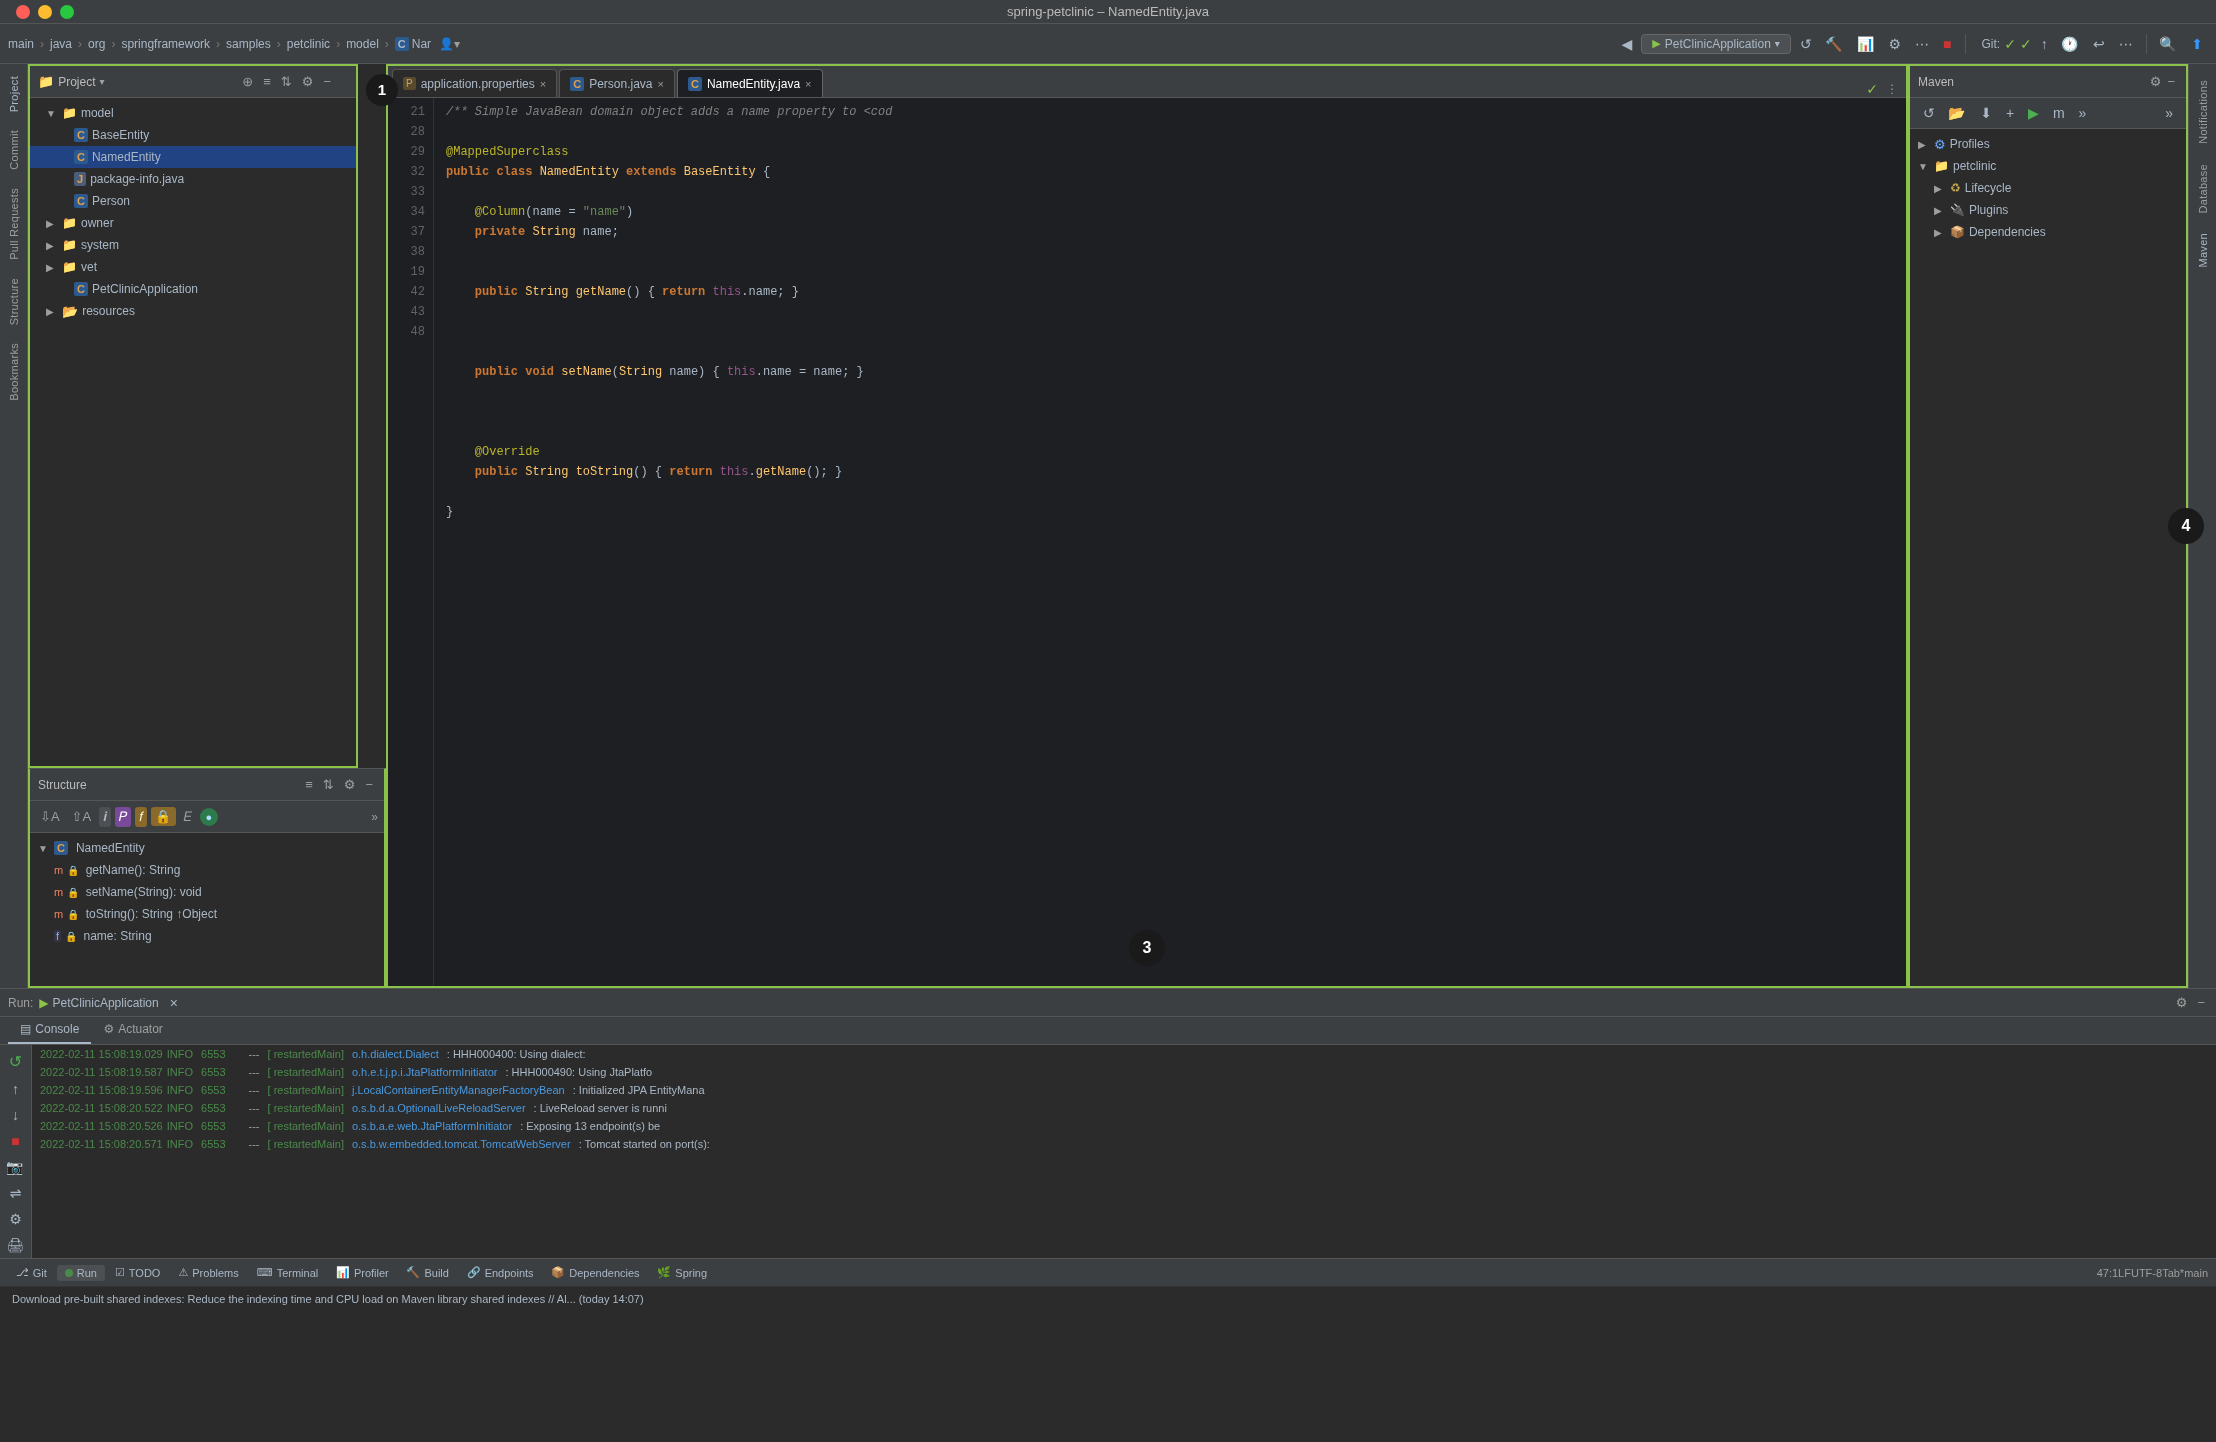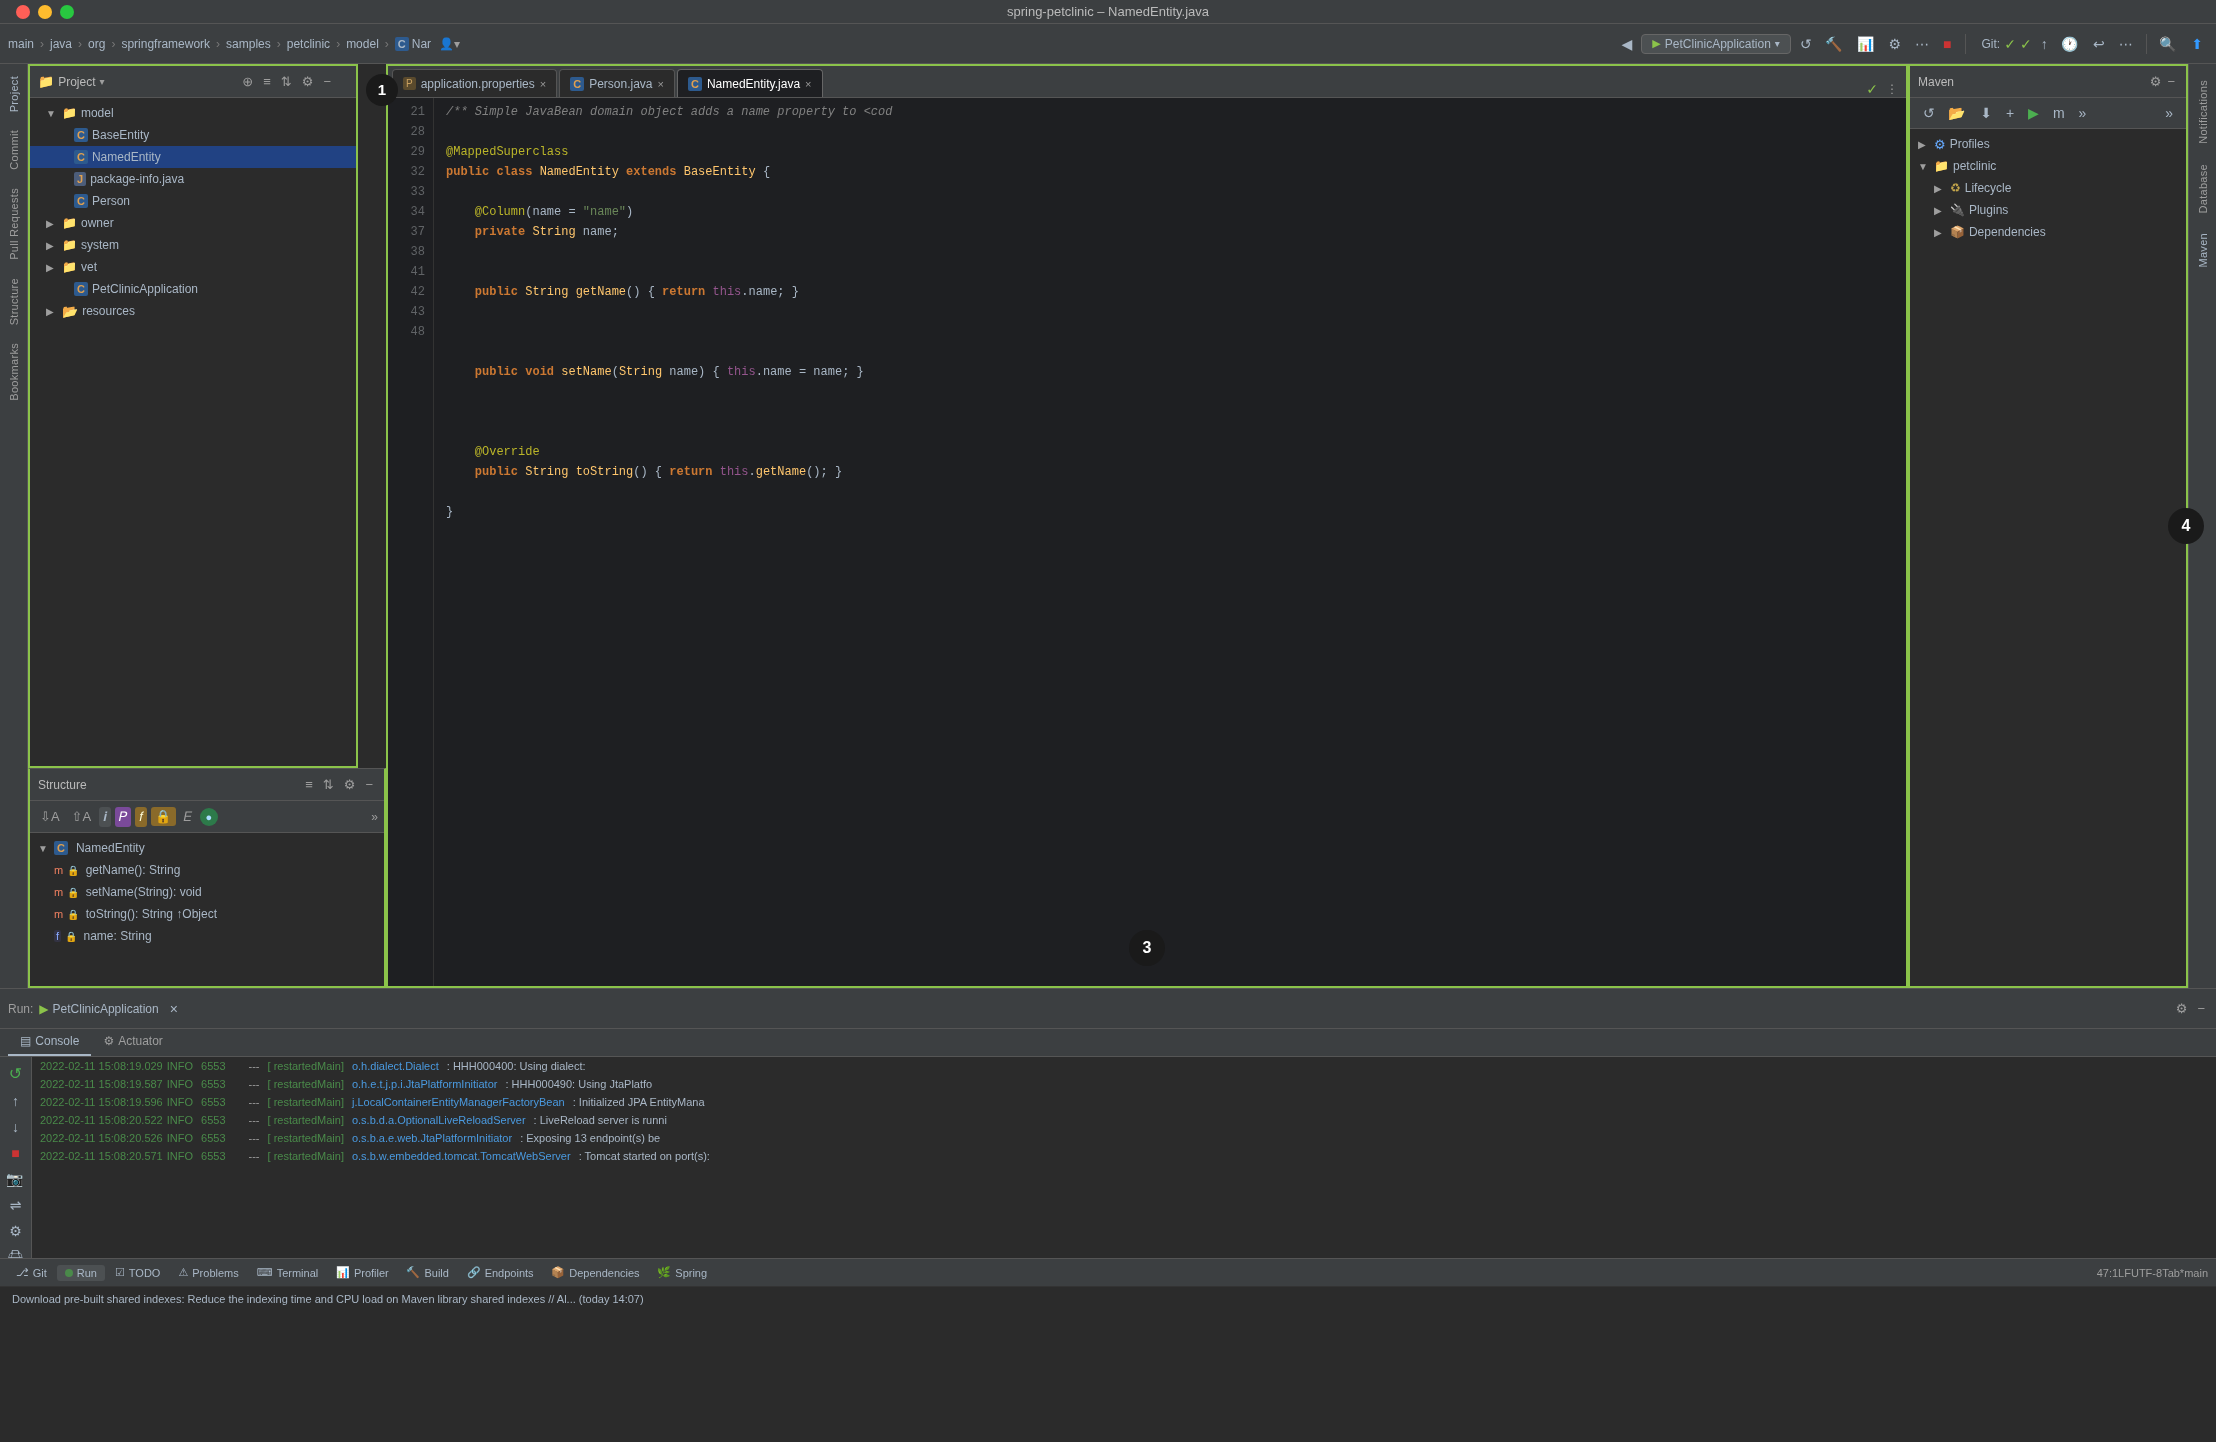--- a/index.html
+++ b/index.html
@@ -336,21 +336,21 @@
     
     .bottom-panel {
       height: 270px;
       background: #2b2b2b;
       border-top: 1px solid #555;
       display: flex;
       flex-direction: column;
     }
     .run-header {
       background: #3c3f41;
-      height: 40px;
+      height: 28px;
       display: flex;
       align-items: center;
       padding: 0 8px;
       gap: 6px;
       border-bottom: 1px solid #555;
     }
     .run-label { color: #9e9e9e; font-size: 12px; }
     .run-config {
       display: flex;
       align-items: center;
@@ -758,21 +758,21 @@
         <div>32</div>
         <div></div>
         <div>33</div>
         <div></div>
         <div>34</div>
         <div></div>
         <div>37</div>
         <div></div>
         <div>38</div>
         <div></div>
-        <div>41</div>
+        <div>19</div>
         <div></div>
         <div>42</div>
         <div>43</div>
         <div></div>
         <div></div>
         <div>48</div>
       </div>
       <div class="code-area">
         <div class="code-line">
           <span class="cmt">/** Simple JavaBean domain object adds a name property to &lt;cod</span>

